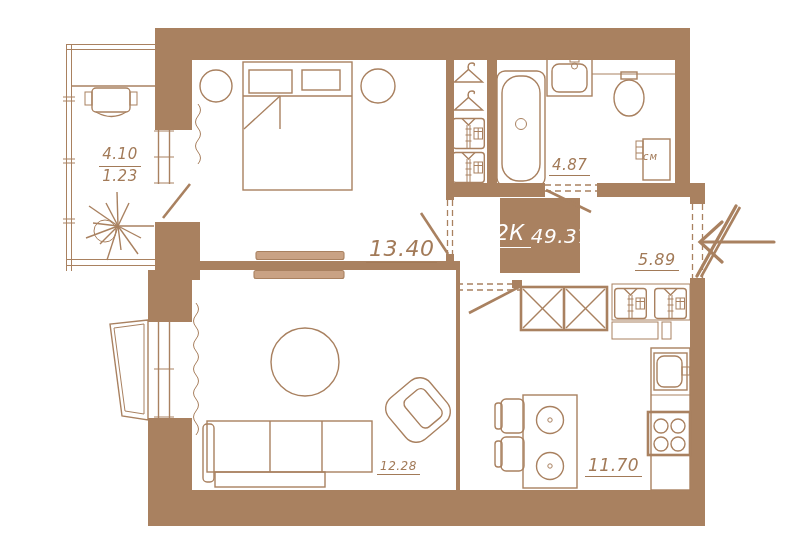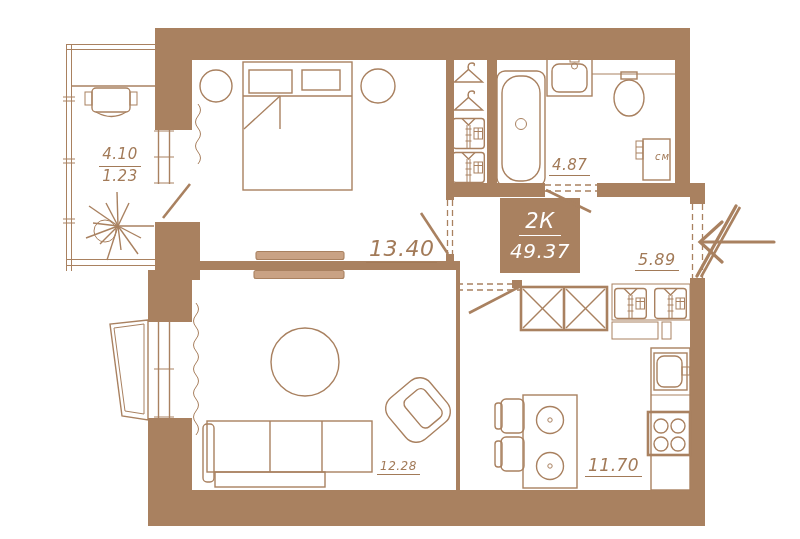--- a/index.html
+++ b/index.html
@@ -16,21 +16,21 @@
   .lnthin{fill:none;stroke:var(--line);stroke-width:1;}
   .ln2{fill:none;stroke:var(--line);stroke-width:2.6;}
   .ln3{fill:none;stroke:var(--line);stroke-width:3.2;stroke-linecap:round;}
   .dash{fill:none;stroke:var(--line);stroke-width:1.3;stroke-dasharray:6 4;}
   .panel{fill:var(--door-panel-fill);stroke:var(--line);stroke-width:1.1;}
   .lbl{position:absolute;font-style:italic;color:var(--label-text);letter-spacing:.5px;white-space:nowrap;}
   .u{display:inline-block;border-bottom:1.4px solid currentColor;padding:0 3px 1px;}
   .fraction{text-align:center;line-height:1.3;}
   .fraction span{display:block;}
   .fraction .u{display:inline-block;}
-  .unit-box{left:500px;top:198px;width:80px;height:75px;display:flex;flex-direction:column;
+  .unit-box{left:500px;top:198px;width:80px;height:75px;display:flex;flex-direction:row;
             align-items:center;justify-content:center;color:var(--unit-label-text);}
   .unit-type{font-size:21px;border-bottom:1.6px solid currentColor;padding:0 6px 2px;margin-bottom:3px;}
   .unit-area{font-size:20px;}
 </style>
 </head>
 <body>
 
 <div class="plan">
 <svg width="800" height="539" viewBox="0 0 800 539">
   <defs>
@@ -280,16 +280,16 @@
   <div class="lbl" style="left:377px;top:459px;font-size:12px;">
     <span class="u">12.28</span>
   </div>
   <div class="lbl" style="left:585px;top:455px;font-size:17px;">
     <span class="u">11.70</span>
   </div>
   <div class="lbl unit-box">
     <span class="unit-type">2К</span>
     <span class="unit-area">49.37</span>
   </div>
-  <div class="lbl" style="left:643px;top:151px;width:27px;text-align:right;font-size:10px;letter-spacing:1px;">
+  <div class="lbl" style="left:643px;top:151px;width:27px;text-align:left;font-size:10px;letter-spacing:1px;">
     <span>см</span>
   </div>
 </div>
 
 </body></html>

